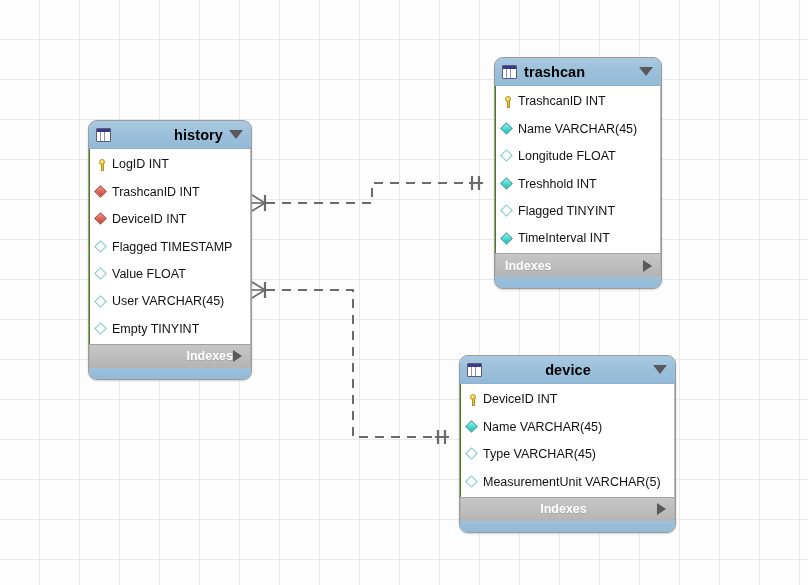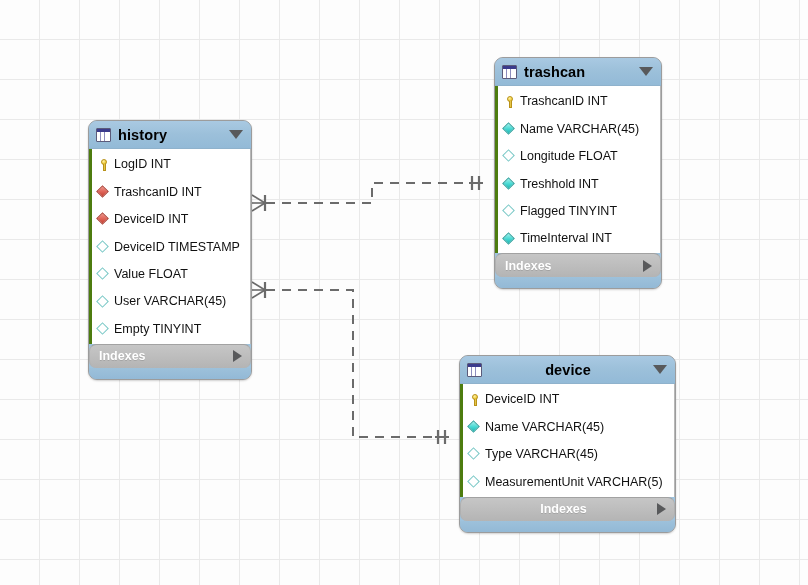--- a/index.html
+++ b/index.html
@@ -93,21 +93,21 @@
     width: 0; height: 0;
     flex: 0 0 auto;
     border-left: 7px solid transparent;
     border-right: 7px solid transparent;
     border-top: 9px solid #58595b;
     margin-left: 6px;
   }
 
   .columns {
     background: #ffffff;
-    border-left: 3px solid #4d7c0f;
+    border-left: 1px solid #4d7c0f;
     border-right: 1px solid #b7b7b7;
     padding: 2px 0 1px 0;
   }
 
   .col-row {
     display: flex;
     align-items: center;
     height: 27.4px;
     padding-left: 5px;
     white-space: nowrap;
@@ -172,21 +172,20 @@
   .indexes-bar {
     height: 24px;
     display: flex;
     align-items: center;
     padding: 0 8px 0 9px;
     background: linear-gradient(to bottom, #c6c6c6 0%, #bdbdbd 50%, #b4b4b4 100%);
     border-top: 1px solid #a2a2a2;
     border-left: 1px solid #b0b0b0;
     border-right: 1px solid #b0b0b0;
     box-sizing: border-box;
-    border-radius: 7px;
   }
   .indexes-label {
     font-size: 12.5px;
     font-weight: bold;
     color: #ffffff;
     flex: 1 1 auto;
     text-shadow: 0 1px 0 rgba(0,0,0,0.12);
   }
   .caret-right {
     width: 0; height: 0;
@@ -233,21 +232,21 @@
           <g>
             <line x1="438" y1="430" x2="438" y2="444" stroke="#6b6b6b" stroke-width="2.2"></line>
             <line x1="445" y1="430" x2="445" y2="444" stroke="#6b6b6b" stroke-width="2.2"></line>
             <line x1="435" y1="437" x2="449" y2="437" stroke="#6b6b6b" stroke-width="2"></line>
           </g>
         </g>
       </g>
   </svg>
 
   <div id="tables-layer">
-      <div class="table-box" style="left: 88px; top: 120px; width: 164px;">
+      <div class="table-box" style="left: 88px; top: 120px; width: 164px; text-align: right;">
         <div class="table-header">
           <span class="tbl-icon"></span>
           <span class="tbl-title">history</span>
           <span class="caret-down"></span>
         </div>
         <div class="columns">
           <div class="col-row">
             <span class="ic ic-key"></span>
             <span class="col-label">LogID INT</span>
           </div>
@@ -260,21 +259,21 @@
           <div class="col-row">
             <span class="ic ic-fk">
               <span class="dia"></span>
             </span>
             <span class="col-label">DeviceID INT</span>
           </div>
           <div class="col-row">
             <span class="ic ic-null">
               <span class="dia"></span>
             </span>
-            <span class="col-label">DeviceID TIMESTAMP</span>
+            <span class="col-label">Flagged TIMESTAMP</span>
           </div>
           <div class="col-row">
             <span class="ic ic-null">
               <span class="dia"></span>
             </span>
             <span class="col-label">Value FLOAT</span>
           </div>
           <div class="col-row">
             <span class="ic ic-null">
               <span class="dia"></span>

